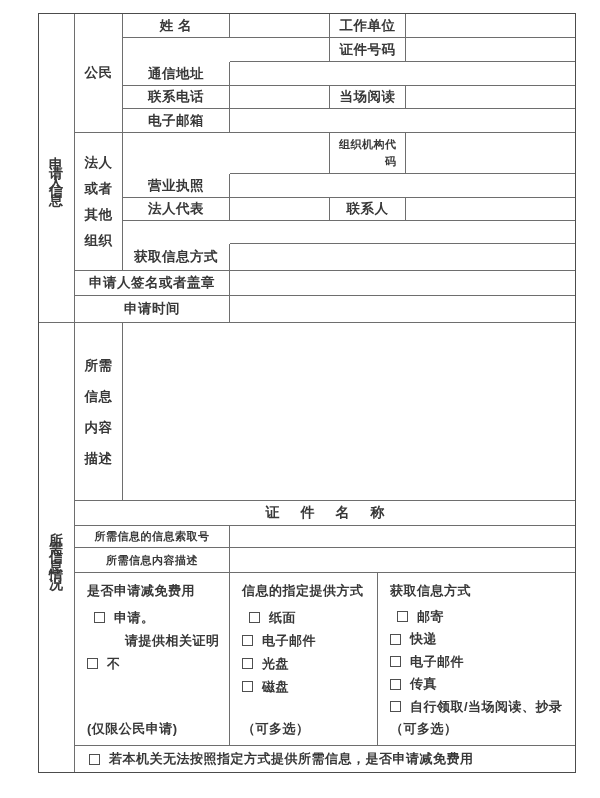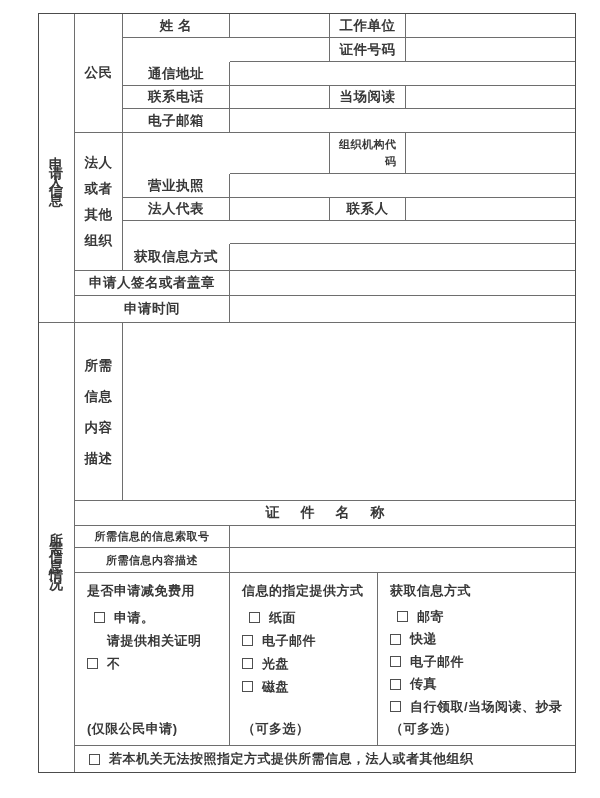--- a/index.html
+++ b/index.html
@@ -66,21 +66,21 @@
     flex-direction: column;
     align-items: flex-start;
     padding: 8px 4px 7px 12px;
     font-size: 13px;
     min-width: 0;
   }
   .opt-col.bdr { border-right: 1px solid #6e6e6e; }
   .opt-title { height: 20px; display: flex; align-items: center; }
   .opt-item { height: 23px; display: flex; align-items: center; white-space: nowrap; }
   .opt-item.first { margin-top: 5px; padding-left: 7px; }
-  .opt-item.cont { margin-left: 20px; }
+  .opt-item.cont { margin-left: 38px; }
   .opt-note { margin-top: auto; height: 18px; display: flex; align-items: center; }
   .box {
     width: 11px; height: 11px;
     border: 1.5px solid #4f4f4f;
     background: #ffffff;
     display: inline-block;
     flex: none;
     margin-right: 9px;
   }
   .footer-cell { justify-content: flex-start; padding-left: 14px; font-size: 13px; }
@@ -224,16 +224,16 @@
       <div class="opt-item">
         <span class="box"></span>
         <span>自行领取/当场阅读、抄录</span>
       </div>
       <div class="opt-note" style="margin-top:2px">（可多选）</div>
     </div>
   </div>
 
   <div class="c nbr nbb footer-cell" style="grid-column:2/7;grid-row:18">
     <span class="box"></span>
-    <span>若本机关无法按照指定方式提供所需信息，法人或者其他组织</span>
+    <span>若本机关无法按照指定方式提供所需信息，是否申请减免费用</span>
   </div>
 
 </div>
 
 </body></html>

